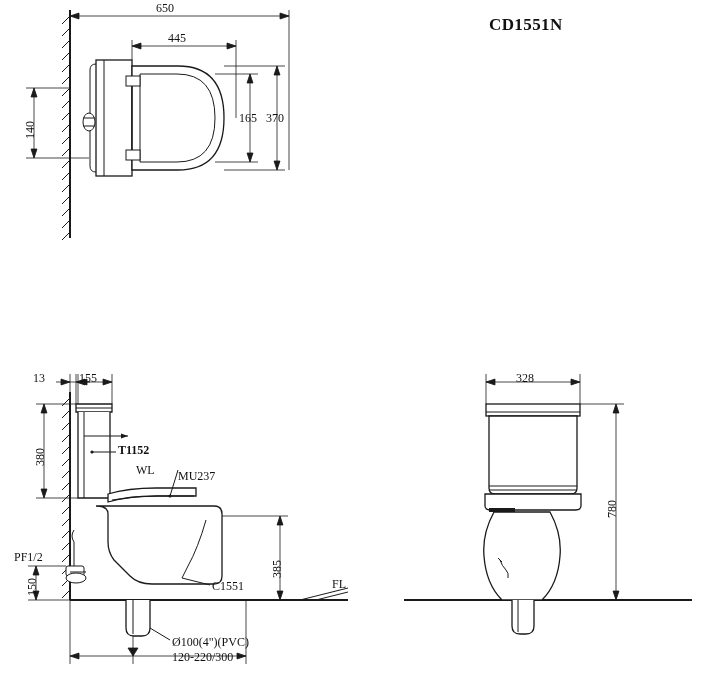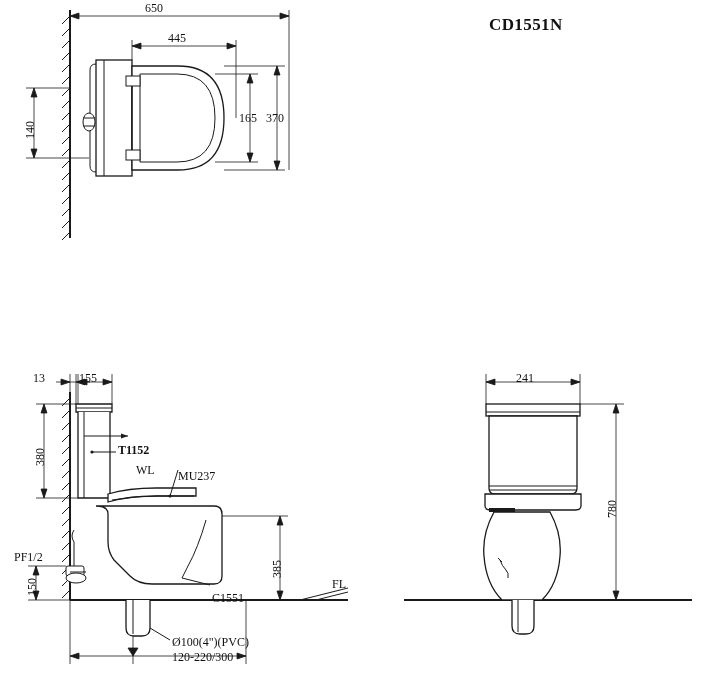--- a/index.html
+++ b/index.html
@@ -264,35 +264,35 @@
       <line x1="564" y1="600" x2="624" y2="600"></line>
       <line x1="616" y1="404" x2="616" y2="600"></line>
       <path class="fillb" d="M616 404 l-3 9 h6 Z"></path>
       <path class="fillb" d="M616 600 l-3 -9 h6 Z"></path>
     </g>
   </g>
 </svg>
 
 <div class="lbl big" style="left:489px;top:16px;font-weight:bold;">CD1551N</div>
 
-<div class="lbl" style="left:145px;top:2px;">650</div>
+<div class="lbl" style="left:156px;top:2px;">650</div>
 <div class="lbl" style="left:168px;top:32px;">445</div>
 <div class="lbl" style="left:239px;top:112px;">165</div>
 <div class="lbl" style="left:266px;top:112px;">370</div>
 <div class="lbl rot" style="left:24px;top:139px;">140</div>
 
 <div class="lbl" style="left:33px;top:372px;">13</div>
 <div class="lbl" style="left:79px;top:372px;">155</div>
 <div class="lbl rot" style="left:34px;top:466px;">380</div>
 <div class="lbl rot" style="left:26px;top:596px;">150</div>
 <div class="lbl rot" style="left:271px;top:578px;">385</div>
 
 <div class="lbl" style="left:136px;top:424px;margin-top:40px;">WL</div>
 <div class="lbl" style="left:118px;top:444px;font-weight:bold;">T1152</div>
 <div class="lbl" style="left:178px;top:470px;">MU237</div>
 <div class="lbl" style="left:14px;top:551px;">PF1/2</div>
-<div class="lbl" style="left:212px;top:592px;">C1551</div>
+<div class="lbl" style="left:212px;top:580px;">C1551</div>
 <div class="lbl" style="left:332px;top:578px;">FL</div>
 <div class="lbl" style="left:172px;top:636px;">Ø100(4")(PVC)</div>
 <div class="lbl" style="left:172px;top:651px;">120-220/300</div>
 
-<div class="lbl" style="left:516px;top:372px;">241</div>
+<div class="lbl" style="left:516px;top:372px;">328</div>
 <div class="lbl rot" style="left:606px;top:518px;">780</div>
 
 </body></html>

